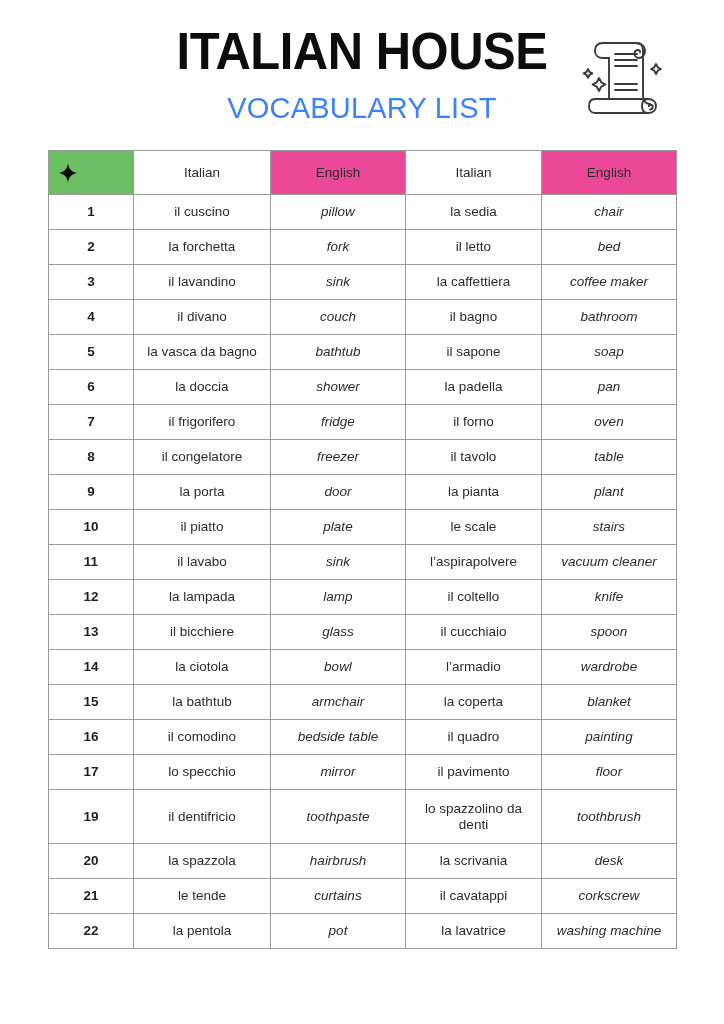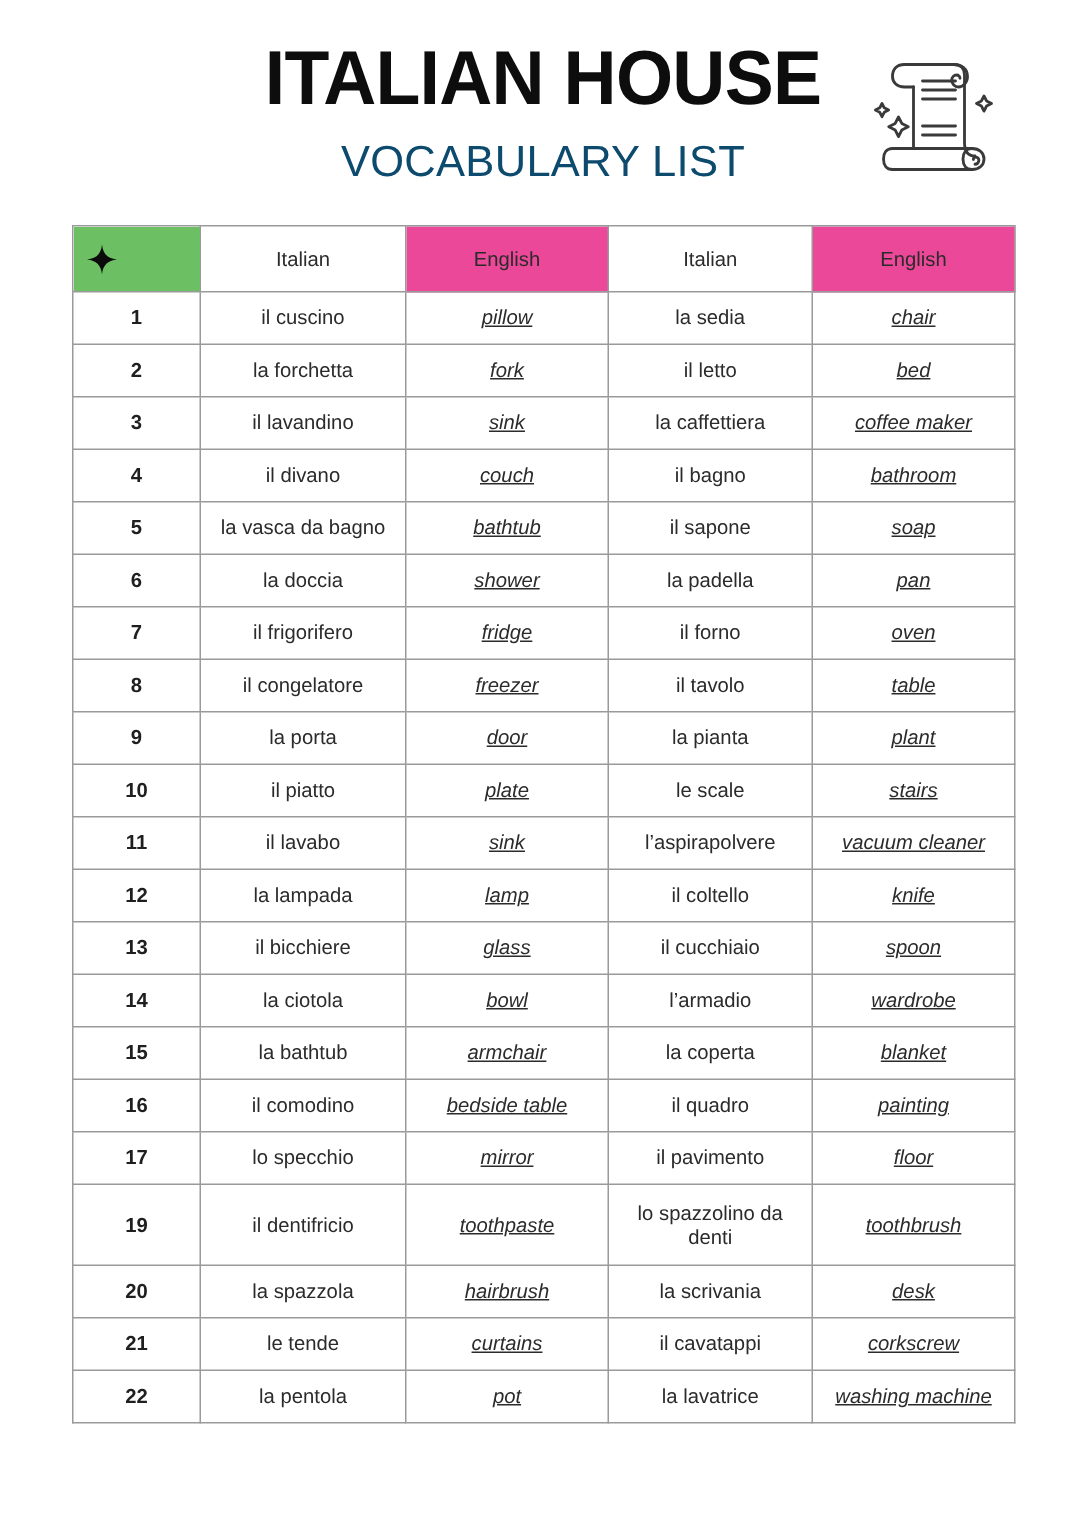--- a/index.html
+++ b/index.html
@@ -30,21 +30,21 @@
     transform:scaleX(0.96);
   }
   .subtitle {
     position:absolute;
     left:0; top:94px; width:724px;
     text-align:center;
     font-size:29px;
     font-weight:300;
     letter-spacing:0.2px;
     line-height:1;
-    color:#0c4a6e;
+    color:#3b82f6;
   }
   .scroll-icon {
     position:absolute;
     left:573px; top:29px;
     width:100px; height:90px;
   }
 
   
   .vocab-table {
     position:absolute;
@@ -84,21 +84,21 @@
     position:absolute;
     left:9px; top:50%;
     transform:translateY(-50%);
     width:20px; height:20px;
   }
 
   tbody tr { height:35px; }
   tbody tr.tall { height:54px; }
 
   td.num { font-weight:700; font-size:13.5px; color:#1f1f1f; }
-  td.eng { font-style:italic;text-decoration:underline; }
+  td.eng { font-style:italic; }
   td.ita { font-style:normal;text-align:center; }
 </style>
 </head>
 <body>
 
 <div class="page">
 
   <div class="header">
     <div class="title">ITALIAN HOUSE</div>
     <div class="subtitle">VOCABULARY LIST</div>

